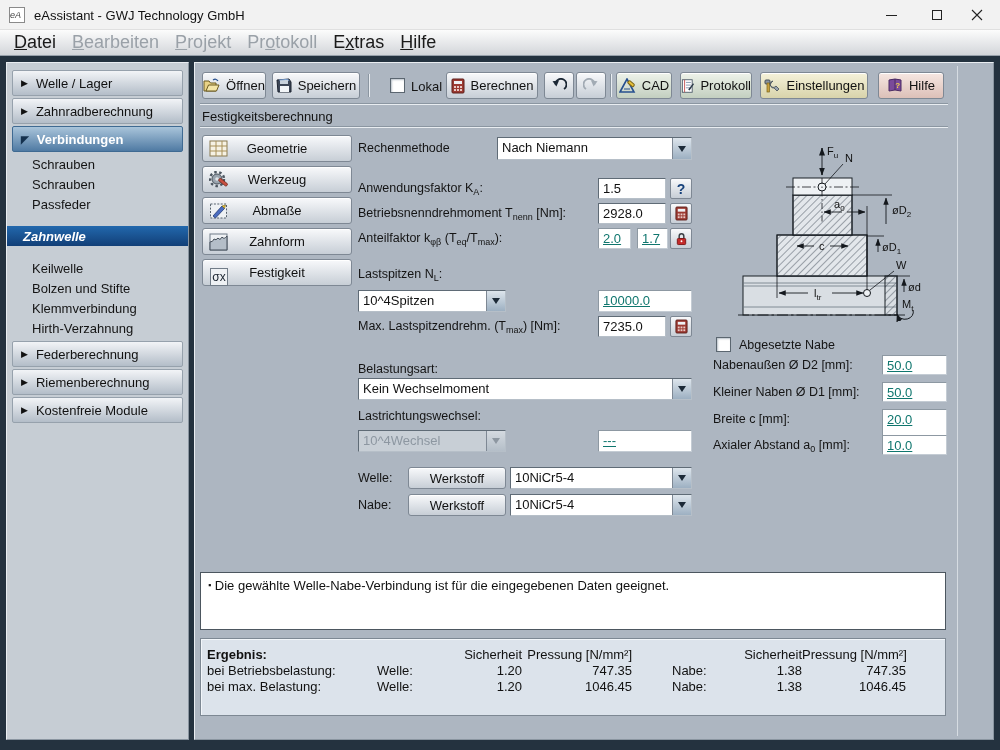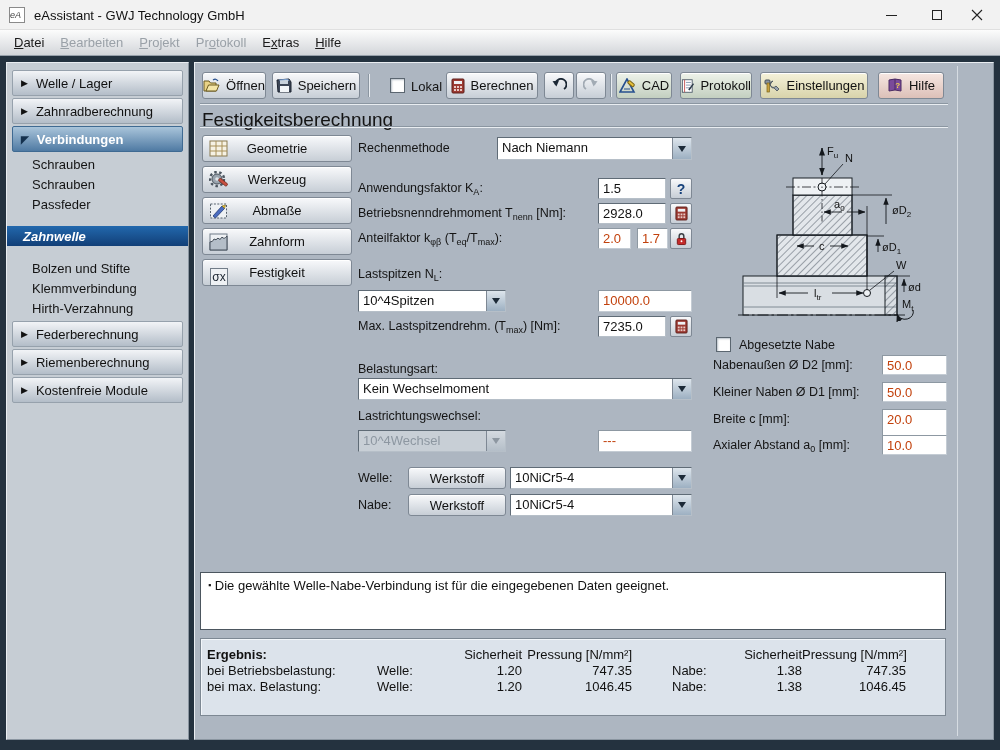--- a/index.html
+++ b/index.html
@@ -10,21 +10,21 @@
   
   .titlebar { left:0; top:0; width:1000px; height:30px; background:#f2f2f2; border-bottom:1px solid #e0e0e0; }
   .appicon { left:9px; top:7px; width:16px; height:16px; background:#fff; border:1px solid #8a8a8a; font-size:9px; color:#444; text-align:left; line-height:14px; font-style:italic; }
   .apptitle { left:34px; top:8px; font-size:13px; color:#111; }
   .winbtn { top:0; width:46px; height:30px; display:flex; align-items:center; justify-content:center; cursor:default; }
   .min-glyph { width:11px; height:1px; background:#222; display:block; }
   .max-glyph { width:10px; height:10px; border:1px solid #222; display:block; }
 
   
   .menubar { left:0; top:30px; width:1000px; height:26px; background:linear-gradient(#fcfcfc,#d3d6da); border-bottom:1px solid #97a0aa; display:flex; align-items:center; padding-left:6px; }
-  .menuitem { font-size:13px; color:#1a1a1a; padding:3px 8px; }
+  .menuitem { font-size:18px; color:#1a1a1a; padding:3px 8px; }
   .menuitem.disabled { color:#9aa1a8; }
   .menuitem .u { text-decoration:underline; }
 
   
   .sidebar { left:6px; top:62px; width:183px; height:678px; background:#c6cdd4; border:1px solid #8a95a0; border-top-color:#e9edf1; border-left-color:#e9edf1; padding:7px 5px 0 5px; }
   .mainpanel { left:194px; top:62px; width:800px; height:678px; background:#adb6c1; border:1px solid #8a95a0; border-top-color:#e9edf1; border-left-color:#e9edf1; }
 
   
   .sb-h { height:26px; margin-bottom:2px; background:linear-gradient(#f2f4f7,#b3bdc8); border:1px solid #96a1ac; border-radius:2px; display:flex; align-items:center; padding-left:8px; font-size:13px; color:#111; gap:8px; }
   .sb-h .tri { font-size:9px; color:#111; }
@@ -44,21 +44,21 @@
   .checkbox { width:15px; height:15px; background:#fff; border:1px solid #5b6670; box-shadow:inset 1px 1px 2px #b9c1c9; }
   .lbl { font-size:12.5px; color:#141414; white-space:nowrap; }
   .sub { font-size:9px; vertical-align:-3px; }
 
   
   .hgroove { height:2px; border-top:1px solid #8b96a1; border-bottom:1px solid #e9edf1; }
   .vline { width:1px; background:#d6dce2; }
 
   
   .inp { background:#fff; border:1px solid; border-color:#5f6b76 #b6bfc8 #b6bfc8 #5f6b76; font-size:13px; color:#111; padding:2px 4px; overflow:hidden; white-space:nowrap; }
-  .inp.dis { color:#c2410c; border-color:#8d98a2 #c4ccd4 #c4ccd4 #8d98a2; }
+  .inp.dis { color:#0f766e; border-color:#8d98a2 #c4ccd4 #c4ccd4 #8d98a2;text-decoration:underline; }
   .dd { border:1px solid; border-color:#5f6b76 #b6bfc8 #b6bfc8 #5f6b76; background:#fff; display:flex; }
   .dd .val { flex:1; font-size:13px; color:#111; padding:2px 4px; overflow:hidden; white-space:nowrap; }
   .dd .arr { width:19px; background:linear-gradient(#dde5ec,#9db0c2); border-left:1px solid #7e8894; display:flex; align-items:center; justify-content:center; }
   .tri-down { width:0; height:0; border-left:4.5px solid transparent; border-right:4.5px solid transparent; border-top:6px solid #1c2a38; }
   .dd.dis { background:#c8cfd6; }
   .dd.dis .val { color:#8d97a1; }
   .dd.dis .arr { background:linear-gradient(#d4dae0,#b4bec8); }
   .dd.dis .tri-down { border-top-color:#8d97a1; }
 
   .sqbtn { background:linear-gradient(#f8f9fb,#c7ced6); border:1px solid #7e8894; border-radius:2px; display:flex; align-items:center; justify-content:center; font-size:14px; font-weight:bold; color:#15407a; }
@@ -112,20 +112,21 @@
       <span>Zahnradberechnung</span>
     </div>
   <div class="sb-h open">
       <span class="tri">◤</span>
       <span>Verbindungen</span>
     </div>
   <div class="sb-sub">Schrauben</div>
   <div class="sb-sub">Schrauben</div>
   <div class="sb-sub">Passfeder</div>
   <div class="sb-sub sel">Zahnwelle</div>
+  <div class="sb-sub">Keilwelle</div>
   <div class="sb-sub">Bolzen und Stifte</div>
   <div class="sb-sub">Klemmverbindung</div>
   <div class="sb-sub">Hirth-Verzahnung</div>
   <div class="sb-h" style="margin-top:3px;">
       <span class="tri">▶</span>
       <span>Federberechnung</span>
     </div>
   <div class="sb-h">
       <span class="tri">▶</span>
       <span>Riemenberechnung</span>
@@ -218,21 +219,21 @@
 <div class="abs btn pink" style="left:878px;top:72px;width:66px;height:27px;">
   <svg width="16" height="15" viewBox="0 0 16 15">
       <path d="M2,2 Q8,0 14,2 L14,13 Q8,11 2,13 Z" fill="#7a4a9a" stroke="#4a2a62"></path>
       <line x1="8" y1="1" x2="8" y2="12" stroke="#4a2a62"></line>
       <text x="10.8" y="9.5" font-size="8" font-weight="bold" fill="#f2d44a" text-anchor="middle">?</text>
     </svg>
   <span>Hilfe</span>
 </div>
 
 <div class="abs hgroove" style="left:200px;top:103px;width:748px;"></div>
-<div class="abs lbl" style="left:202px;top:109px;font-size:19px;">Festigkeitsberechnung</div>
+<div class="abs lbl" style="left:202px;top:109px;font-size:13px;">Festigkeitsberechnung</div>
 <div class="abs hgroove" style="left:200px;top:126px;width:748px;"></div>
 <div class="abs vline" style="left:957px;top:66px;height:670px;"></div>
 
 <div class="abs btn" style="left:202px;top:135px;width:150px;height:27px;">
   <svg width="19" height="17" viewBox="0 0 19 17" style="position:absolute;left:6px;">
       <rect x="1" y="1" width="17" height="15" fill="#f6f2e4" stroke="#8a7a50"></rect>
       <g stroke="#a89058">
         <line x1="1" y1="6" x2="18" y2="6"></line>
         <line x1="1" y1="11" x2="18" y2="11"></line>
         <line x1="7" y1="1" x2="7" y2="16"></line>

